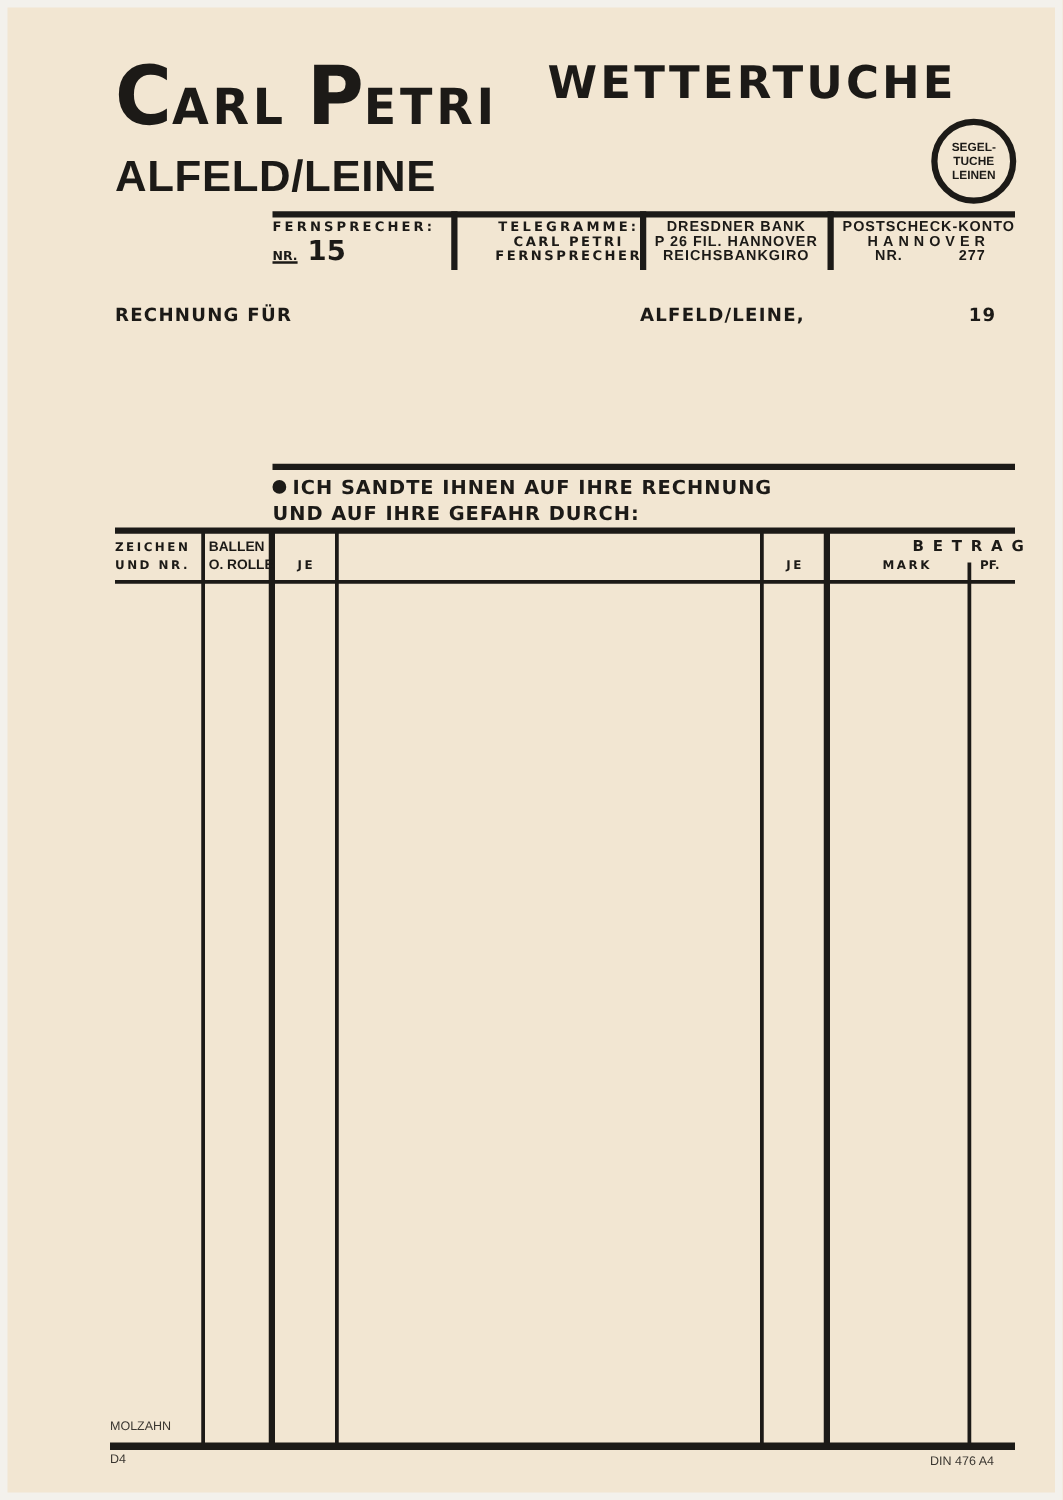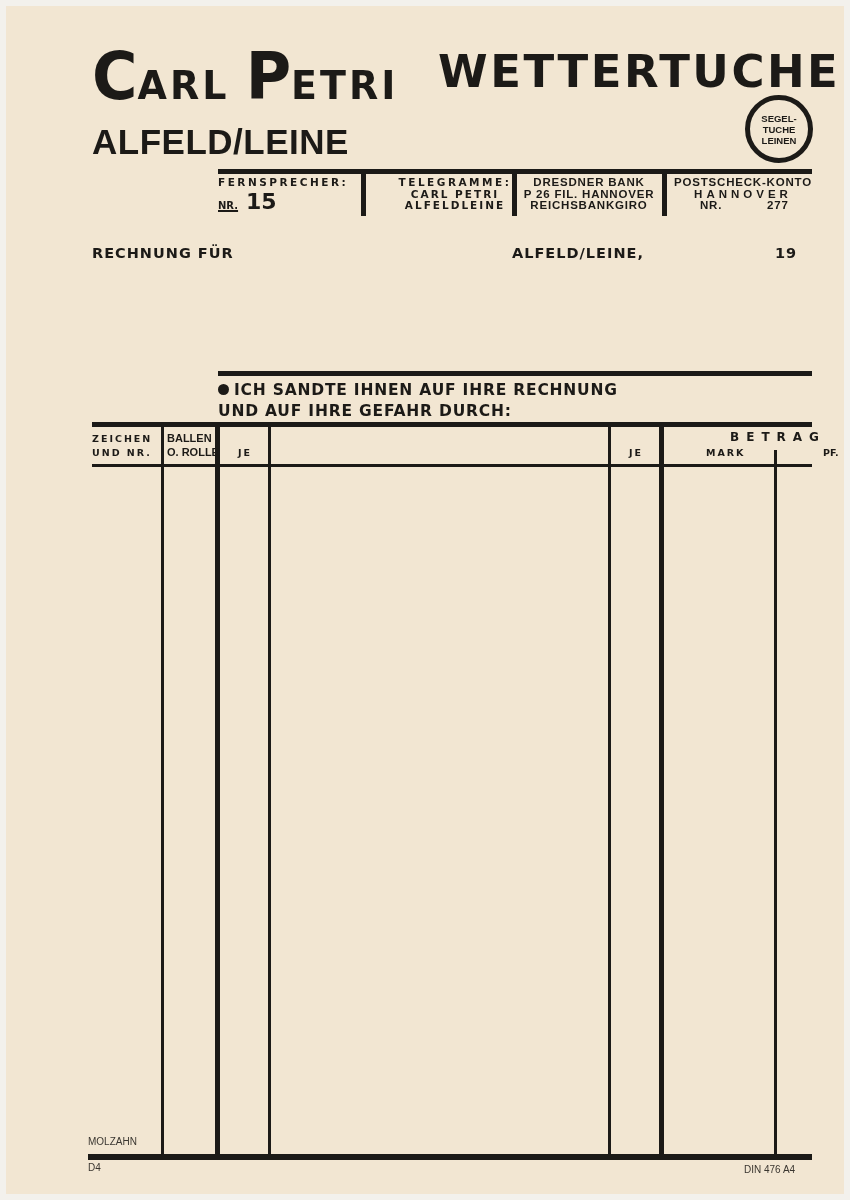--- a/index.html
+++ b/index.html
@@ -24,21 +24,21 @@
     transform: scaleY(1.05);
   }
   .brand-name .cap { font-size: 62px; letter-spacing: 0; }
   .brand-city {
     position: absolute; left: 92px; top: 124px;
     font-family: Liberation Sans, sans-serif; font-weight: bold;
     font-size: 35px; letter-spacing: 0.5px; line-height: 1; white-space: nowrap;
   }
   .brand-product {
     position: absolute; left: 438px; top: 49px;
-    font-weight: bold; font-size: 45px; letter-spacing: 2.5px; line-height: 1; white-space: nowrap;
+    font-weight: bold; font-size: 36px; letter-spacing: 2.5px; line-height: 1; white-space: nowrap;
   }
   .seal {
     position: absolute; left: 745px; top: 95px; width: 58px; height: 58px;
     border: 5px solid #1c1a17; border-radius: 50%;
     display: flex; flex-direction: column; align-items: center; justify-content: center;
     font-weight: bold; font-size: 9.5px; line-height: 11px; text-align: center;
     font-family: "Liberation Sans", sans-serif;
   }
 
   
@@ -85,21 +85,21 @@
   <span class="tracked">FERNSPRECHER:</span>
 </div>
 <div class="phone-nr">
   <span class="nr">NR.</span>
   <span class="num">15</span>
 </div>
 
 <div class="contact center" style="left:390px; width:130px;">
   <div class="tracked">TELEGRAMME:</div>
   <div style="letter-spacing:2px;">CARL PETRI</div>
-  <div style="letter-spacing:2px;">ALFELDLEINE</div>
+  <div style="letter-spacing:2px;">FERNSPRECHER</div>
 </div>
 
 <div class="contact center" style="left:522px; width:134px; font-family:'Liberation Sans', sans-serif; font-size:11.5px; letter-spacing:0.8px;">
   <div>DRESDNER BANK</div>
   <div>P 26 FIL. HANNOVER</div>
   <div>REICHSBANKGIRO</div>
 </div>
 
 <div class="contact" style="left:672px; width:142px; font-family:'Liberation Sans', sans-serif; font-size:11.5px; letter-spacing:0.8px;">
   <div style="text-align:center;">POSTSCHECK-KONTO</div>
@@ -136,17 +136,17 @@
   <div>UND NR.</div>
 </div>
 <div class="th narrow" style="left:167px; top:431px;">
   <div>BALLEN</div>
   <div>O. ROLLE</div>
 </div>
 <div class="th tracked" style="left:238px; top:446px;">JE</div>
 <div class="th tracked" style="left:629px; top:446px;">JE</div>
 <div class="th" style="left:664px; width:148px; top:430px; text-align:center; font-size:12px; letter-spacing:7px;padding-left:40px;">BETRAG</div>
 <div class="th tracked" style="left:706px; top:446px;">MARK</div>
-<div class="th" style="left:784px; top:446px;margin-left:39px;">PF.</div>
+<div class="th" style="left:784px; top:446px;">PF.</div>
 
 <div class="foot" style="left:88px; top:1136px;">MOLZAHN</div>
 <div class="foot" style="left:88px; top:1162px;">D4</div>
 <div class="foot" style="left:744px; top:1164px;">DIN 476 A4</div>
 
 </body></html>

